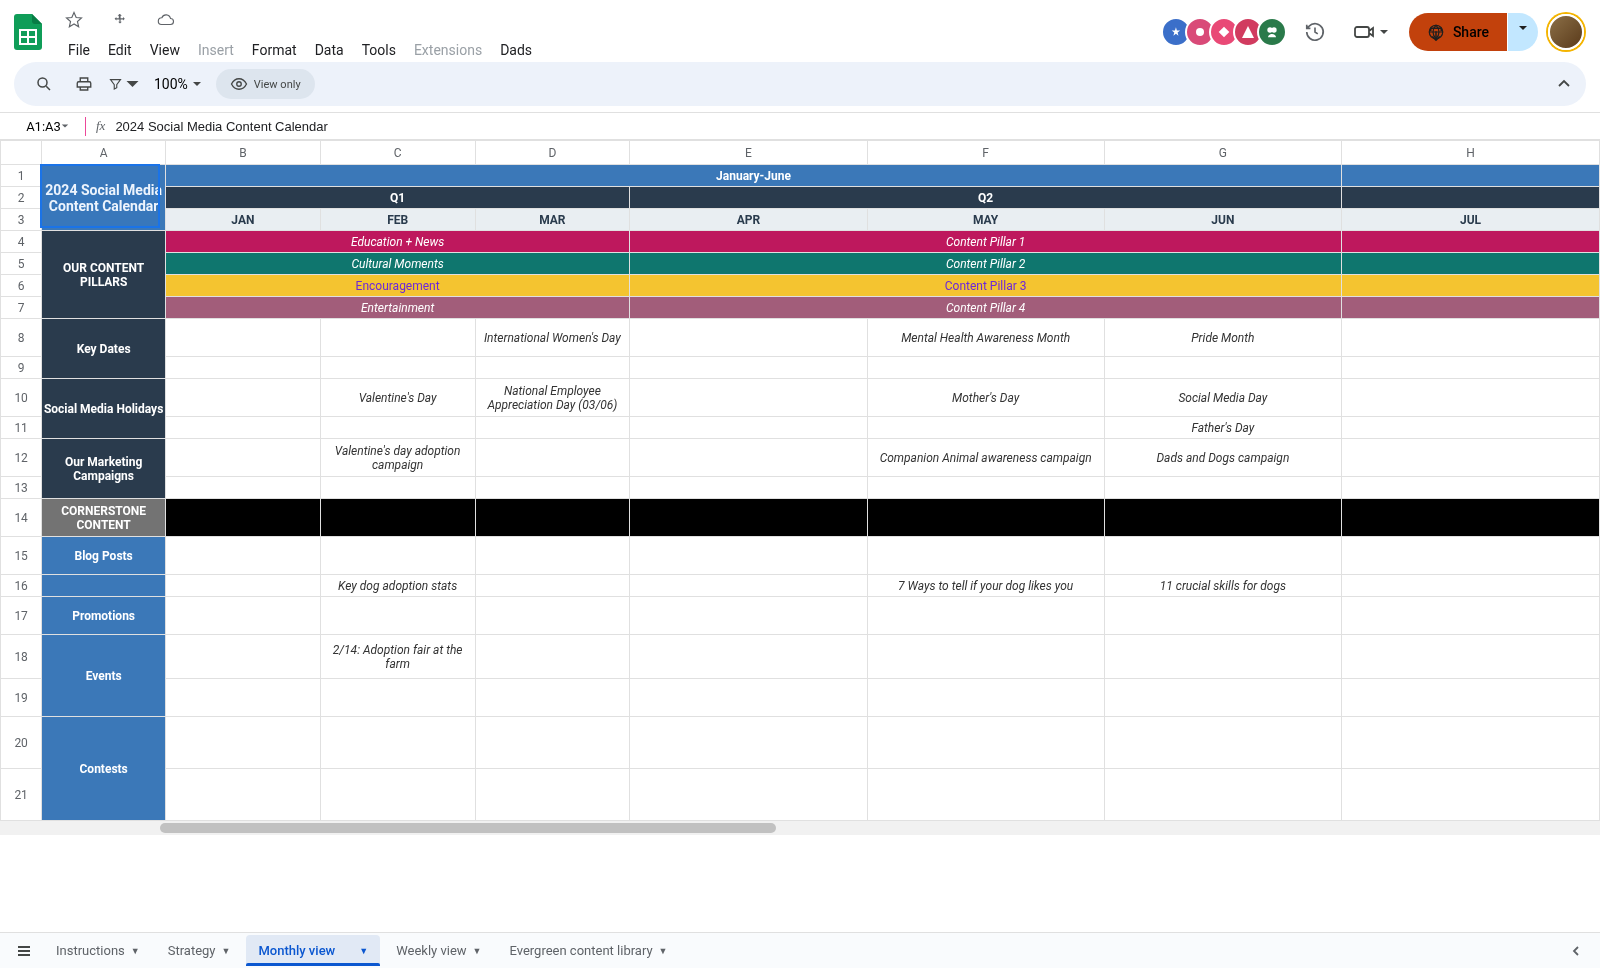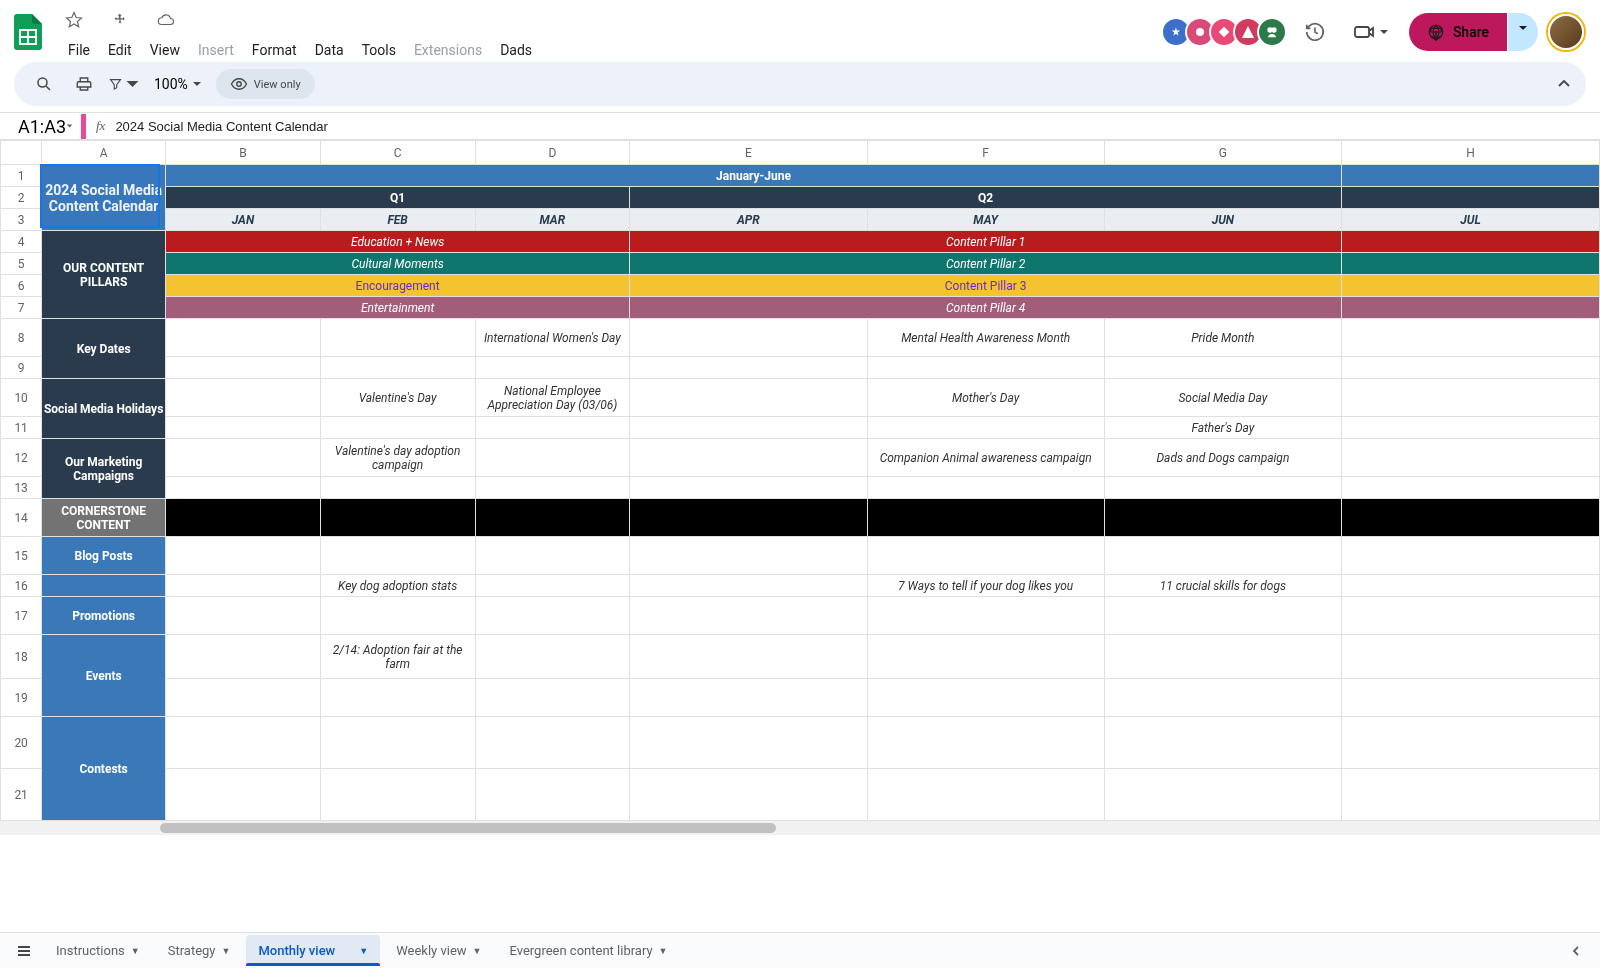--- a/index.html
+++ b/index.html
@@ -13,58 +13,58 @@
 .doc-title { font-size: 18px; color: #444; padding: 2px 6px; }
 .title-row .icon-btn svg { width: 18px; height: 18px; fill: #5f6368; }
 .menu-row { display: flex; gap: 2px; padding-left: 4px; }
 .menu-item { padding: 4px 8px; font-size: 14px; color: #202124; border-radius: 4px; cursor: pointer; }
 .menu-item.disabled { color: #9aa0a6; }
 .header-right { display: flex; align-items: center; gap: 10px; }
 .avatar-stack { display: flex; }
 .avatar { width: 30px; height: 30px; border-radius: 50%; border: 2px solid #fff; margin-left: -6px; display: flex; align-items: center; justify-content: center; color: #fff; font-weight: bold; }
 .icon-btn { width: 36px; height: 36px; display: flex; align-items: center; justify-content: center; border-radius: 50%; cursor: pointer; }
 .meet-btn { display: flex; align-items: center; gap: 2px; padding: 6px 10px; border-radius: 20px; }
-.share-btn { display: flex; align-items: center; gap: 8px; background: #be185d; padding: 10px 18px; border-radius: 40px 0 0 40px; font-size: 14px; font-weight: 500; cursor: pointer; }
+.share-btn { display: flex; align-items: center; gap: 8px; background: #c2410c; padding: 10px 18px; border-radius: 40px 0 0 40px; font-size: 14px; font-weight: 500; cursor: pointer; }
 .share-dropdown { background: #c2e7ff; padding: 10px 10px; border-radius: 0 40px 40px 0; margin-left: 1px; cursor: pointer; }
 .profile-pic { width: 36px; height: 36px; border-radius: 50%; background: linear-gradient(135deg, #8b6f47, #5a3a1a); border: 2px solid #fff; box-shadow: 0 0 0 2px #f4b400; }
 
 
 .toolbar { display: flex; align-items: center; padding: 6px 14px; gap: 8px; border-radius: 40px; margin: 6px 14px; background: #edf2fa; height: 44px; }
 .tool-btn { width: 32px; height: 32px; display: flex; align-items: center; justify-content: center; border-radius: 4px; cursor: pointer; }
 .tool-btn svg { width: 18px; height: 18px; fill: #444746; }
 .zoom-sel { display: flex; align-items: center; gap: 4px; padding: 4px 6px; font-size: 14px; }
 .viewonly-pill { display: flex; align-items: center; gap: 6px; background: #dde5ee; padding: 6px 14px; border-radius: 16px; font-size: 11px; color: #444746; }
 .toolbar-spacer { flex: 1; }
 .collapse-btn { cursor: pointer; }
 
 
 .formula-bar { display: flex; align-items: center; border-top: 1px solid #e0e0e0; border-bottom: 1px solid #e0e0e0; height: 28px; padding: 0 14px; }
-.name-box { width: 72px; font-size: 18px; padding: 2px 4px; display: flex; align-items: center; justify-content: flex-start; border-right: 5px solid #ec4899; padding-right: 8px; }
+.name-box { width: 72px; font-size: 13px; padding: 2px 4px; display: flex; align-items: center; justify-content: center; border-right: 1px solid #ec4899; padding-right: 8px; }
 .fx { font-style: italic; color: #5f6368; padding: 0 10px; font-family: serif; }
 .formula-input { flex: 1; font-size: 13px; color: #202124; border: none; outline: none; }
 
 
 .grid-area { position: relative; height: calc(968px - 56px - 56px - 28px - 36px); overflow: hidden; }
 .grid-table { border-collapse: collapse; table-layout: fixed; width: 100%; }
 .grid-table th, .grid-table td { border: 1px solid #e0e0e0; font-size: 12px; padding: 0; height: 22px; text-align: center; vertical-align: middle; overflow: hidden; }
 .col-header th { background: #fff; color: #5f6368; font-weight: normal; height: 24px; }
 .row-header { background: #fff; color: #5f6368; font-weight: normal; width: 40px; text-align: center; }
 .corner { width: 40px; background: #fff; }
 
 
 .rowlabel { background: #3b78b8; color: #fff; font-weight: bold; font-size: 11px; padding: 4px; }
 .rowlabel.dark { background: #2a3b4d; }
 .rowlabel.title { font-size: 14px; }
 .rowlabel.black { background: #737373; color: #fff; }
 
 
 .hdr-main { background: #3b78b8; color: #fff; font-weight: bold; font-size: 15px; height: 24px; }
 .hdr-q { background: #2a3b4d; color: #fff; font-weight: bold; font-size: 14px; }
-.hdr-month { background: #e9eef2; color: #2a3b4d; font-weight: bold; font-size: 13px; font-style: italic; }
-.pillar-pink { background: #b91c1c; color: #fff; font-style: italic; font-size: 11px; margin-left: 12px; }
+.hdr-month { background: #e9eef2; color: #2a3b4d; font-weight: bold; font-size: 13px; }
+.pillar-pink { background: #be185d; color: #fff; font-style: italic; font-size: 11px; margin-left: 12px; }
 .pillar-blue { background: #0f766e; color: #fff; font-style: italic; font-size: 11px; }
 .pillar-yellow { background: #f4c430; color: #6d28d9; font-size: 11px; }
 .pillar-purple { background: #a25d7a; color: #fff; font-style: italic; font-size: 11px; }
 .black-row td { background: #000; }
 .cell { font-style: italic; color: #333; font-size: 11px; padding: 4px; }
 .tall { height: 38px; }
 .vtall { height: 44px; }
 .xtall { height: 52px; }
 
 

